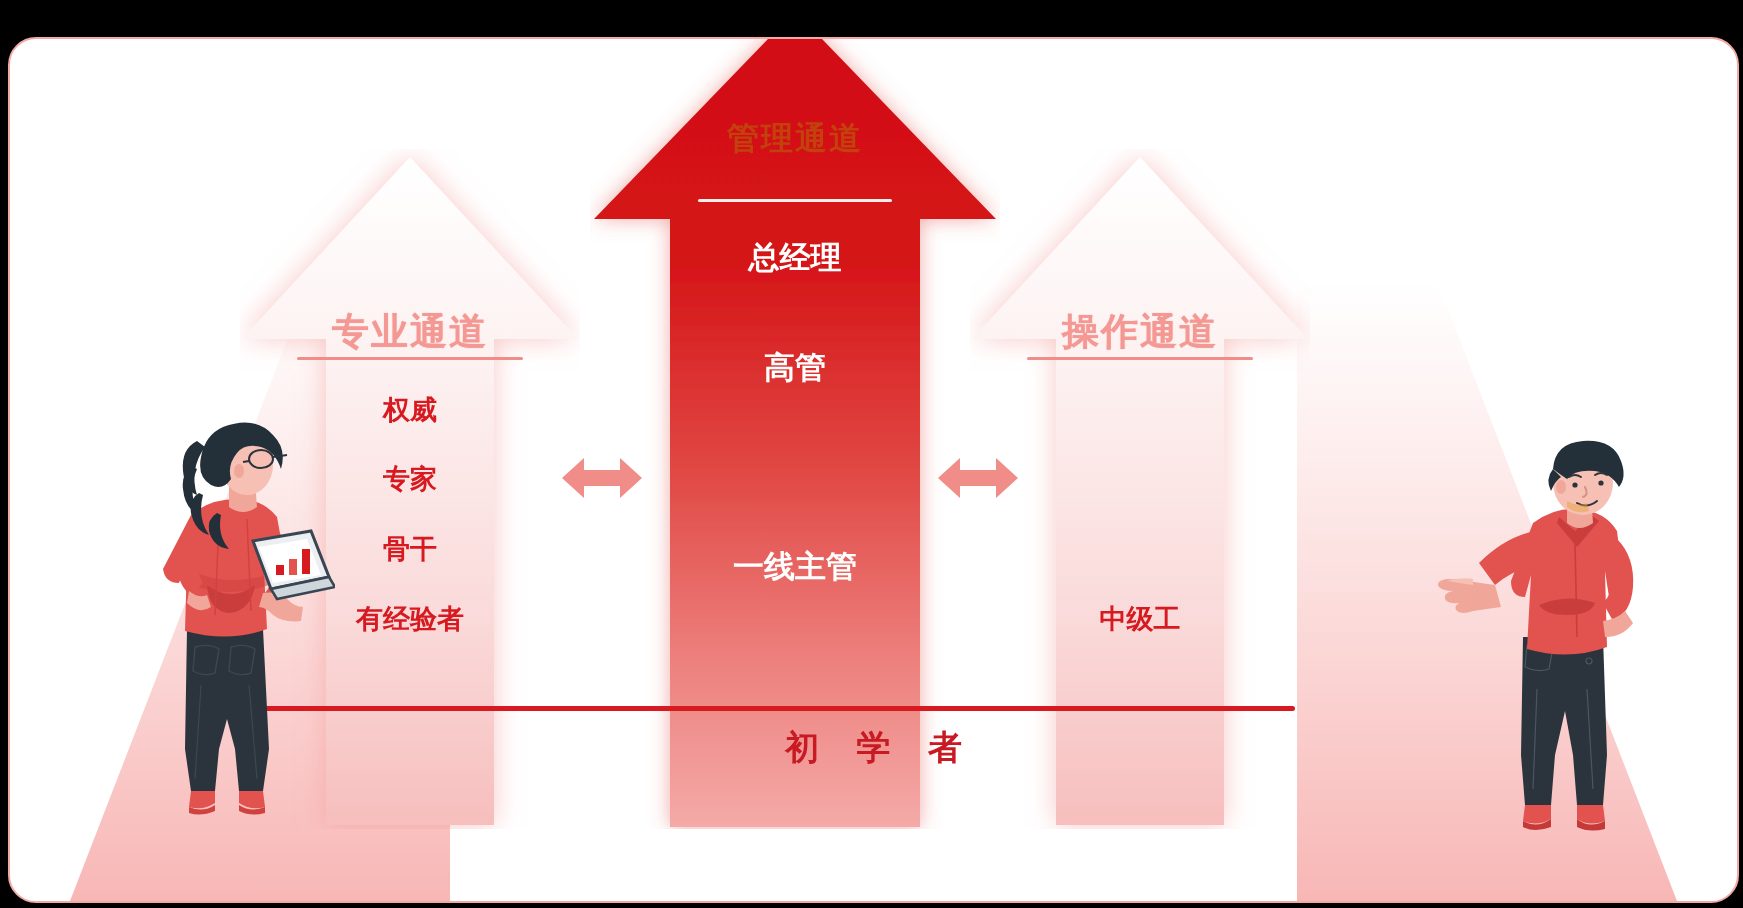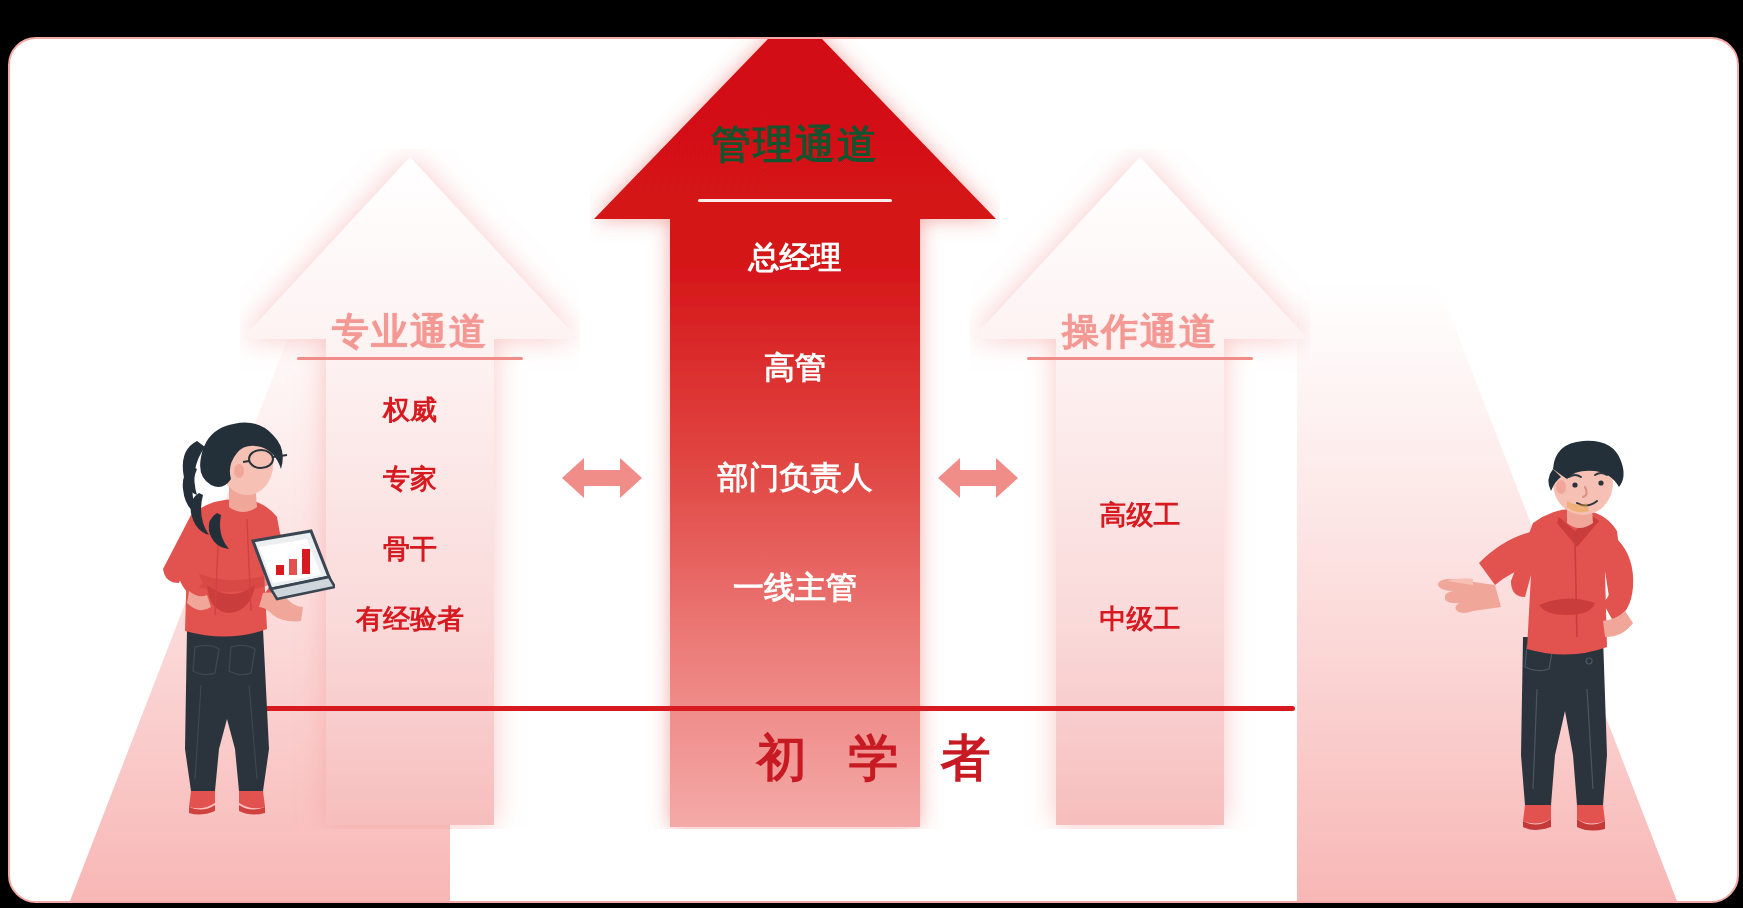--- a/index.html
+++ b/index.html
@@ -32,35 +32,35 @@
     position:absolute;width:100%;text-align:center;
     font-weight:bold;white-space:nowrap;
   }
 
   
   .side .pillar-label{font-size:37px;color:#f49894;text-shadow:0 0 1px #f49894;}
   .side .pillar-rule{background:#f08d89;}
   .side .rank{font-size:27px;color:#d71920;}
 
   
-  .center .pillar-label{font-size:40px;color:#14532d;}
+  .center .pillar-label{font-size:32px;color:#c2410c;}
   .center .pillar-rule{background:#ffffff;opacity:.92;}
   .center .rank{font-size:31px;color:#ffffff;}
 
   
   .dbl{position:absolute;}
   .dbl svg{display:block;}
 
   
   #baseline{
     position:absolute;height:5px;background:#d71920;border-radius:3px;
   }
   #baseline-label{
     position:absolute;width:100%;text-align:center;
-    font-size:50px;font-weight:bold;color:#c81a22;letter-spacing:14px;
+    font-size:34px;font-weight:bold;color:#c81a22;letter-spacing:14px;
     text-indent:14px;
   }
 
   
   .person{position:absolute;}
   .person svg{display:block;}
 </style>
 </head>
 <body>
 
@@ -120,21 +120,20 @@
             <stop offset="1" stop-color="#f6bebd"></stop>
           </linearGradient>
           <filter id="glowR" x="-40%" y="-25%" width="180%" height="160%">
             <feDropShadow dx="0" dy="0" stdDeviation="14" flood-color="#f39a97" flood-opacity=".55"></feDropShadow>
           </filter>
         </defs>
         <polygon filter="url(#glowR)" points="170,8 338,190 254,190 254,676 86,676 86,190 2,190" fill="url(#gradR)"></polygon>
       </svg>
       <div class="pillar-label" style="top:158px;">操作通道</div>
       <div class="pillar-rule" style="left:57px;top:208px;width:226px;"></div>
-      <div class="rank" style="top:348px;">高级工</div>
       <div class="rank" style="top:452px;">中级工</div>
     </div>
 
     <div class="pillar center" style="left:580px;top:-32px;width:410px;height:822px;">
       <svg width="410" height="822" viewBox="0 0 410 822">
         <defs>
           <linearGradient id="gradC" x1="0" y1="0" x2="0" y2="1">
             <stop offset="0" stop-color="#d20f15"></stop>
             <stop offset="0.30" stop-color="#d51317"></stop>
             <stop offset="0.55" stop-color="#e04541"></stop>
@@ -144,22 +143,21 @@
           <filter id="glowC" x="-30%" y="-15%" width="160%" height="140%">
             <feDropShadow dx="0" dy="0" stdDeviation="10" flood-color="#e3564f" flood-opacity=".5"></feDropShadow>
           </filter>
         </defs>
         <polygon filter="url(#glowC)" points="205,4 406,212 330,212 330,820 80,820 80,212 4,212" fill="url(#gradC)"></polygon>
       </svg>
       <div class="pillar-label" style="top:110px;">管理通道</div>
       <div class="pillar-rule" style="left:108px;top:192px;width:194px;"></div>
       <div class="rank" style="top:230px;">总经理</div>
       <div class="rank" style="top:340px;">高管</div>
-      <div class="rank" style="top:450px;">部门负责人</div>
-      <div class="rank" style="top:560px;">一线主管</div>
+      <div class="rank" style="top:539px;">一线主管</div>
     </div>
 
     <div class="dbl" style="left:552px;top:411px;">
       <svg width="80" height="56" viewBox="0 0 80 56">
         <polygon points="0,28 22,8 22,20 58,20 58,8 80,28 58,48 58,36 22,36 22,48" fill="#f08d89"></polygon>
       </svg>
     </div>
 
     <div class="dbl" style="left:928px;top:411px;">
       <svg width="80" height="56" viewBox="0 0 80 56">

